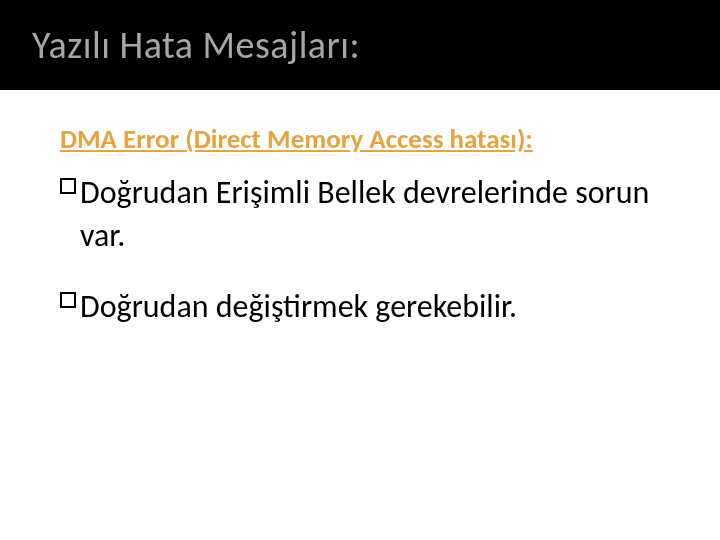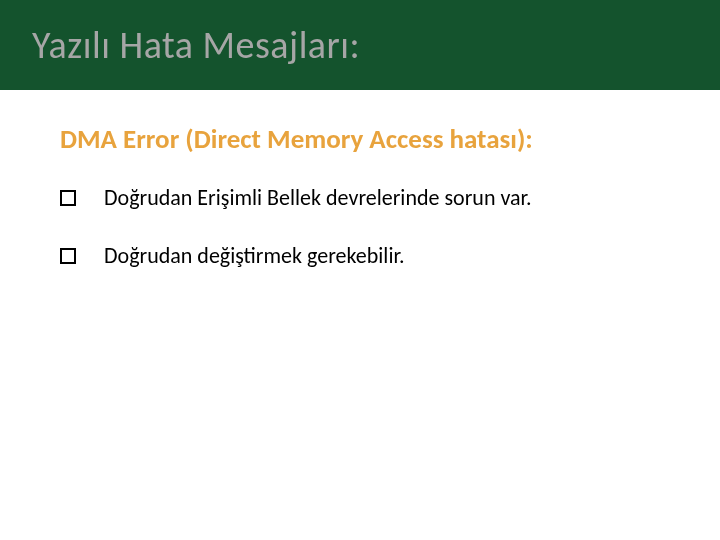--- a/index.html
+++ b/index.html
@@ -8,61 +8,61 @@
     box-sizing: border-box;
   }
   body {
     width: 720px;
     height: 540px;
     background: #ffffff;
     font-family: "Segoe UI", "Calibri", Arial, sans-serif;
     overflow: hidden;
   }
   .title-bar {
-    background: #14532d;
+    background: #000000;
     width: 100%;
     height: 90px;
     display: flex;
     align-items: center;
     padding-left: 32px;
   }
   .title-text {
     color: #a6a6a6;
     font-size: 38px;
     font-weight: 400;
     letter-spacing: 0.5px;
   }
   .content {
     padding: 32px 48px 0 60px;
   }
   .heading {
     color: #e8a33d;
     font-size: 27px;
     font-weight: 600;
-    margin-bottom: 28px;
+    margin-bottom: 16px;
+    text-decoration: underline;
   }
   .bullet-item {
     display: flex;
     align-items: flex-start;
     margin-bottom: 28px;
   }
   .bullet-square {
     width: 16px;
     height: 16px;
     border: 2px solid #000000;
     flex-shrink: 0;
     margin-top: 7px;
     margin-right: 4px;
   }
   .bullet-text {
     color: #000000;
-    font-size: 22px;
+    font-size: 32px;
     font-weight: 400;
     line-height: 1.35;
-    margin-left: 24px;
   }
 </style>
 </head>
 <body>
 
 <div class="title-bar">
   <div class="title-text">Yazılı Hata Mesajları:</div>
 </div>
 
 <div class="content">

